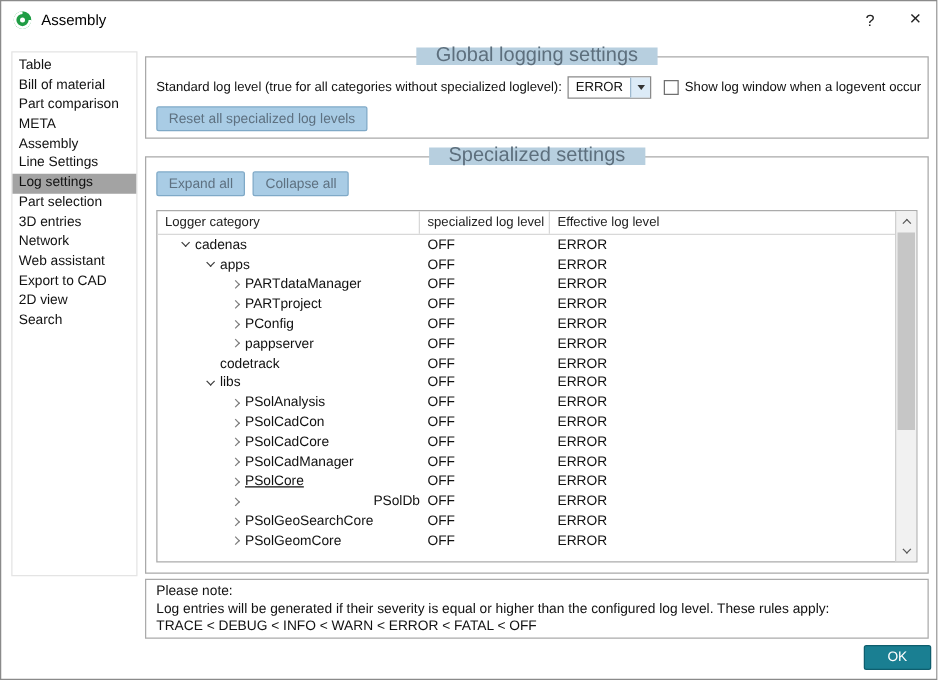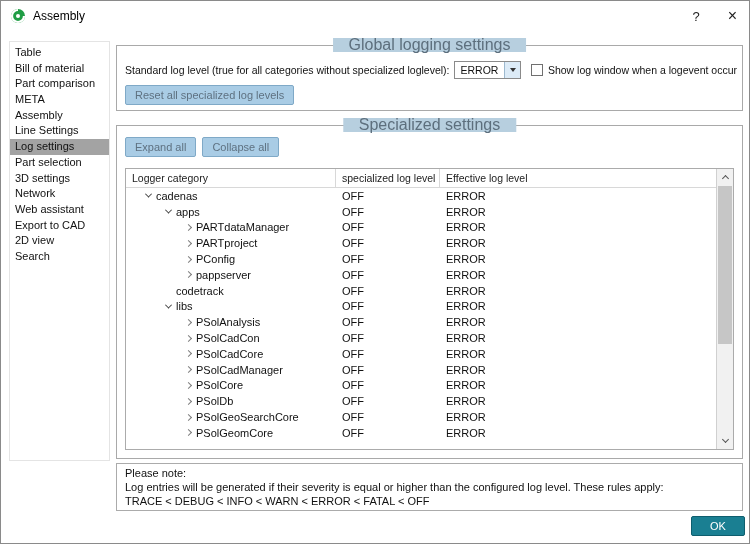--- a/index.html
+++ b/index.html
@@ -117,21 +117,21 @@
 
   <div class="sidebar">
       <div class="sb-item">Table</div>
       <div class="sb-item">Bill of material</div>
       <div class="sb-item">Part comparison</div>
       <div class="sb-item">META</div>
       <div class="sb-item">Assembly</div>
       <div class="sb-item">Line Settings</div>
       <div class="sb-item selected">Log settings</div>
       <div class="sb-item">Part selection</div>
-      <div class="sb-item">3D settings</div>
+      <div class="sb-item">3D entries</div>
       <div class="sb-item">Network</div>
       <div class="sb-item">Web assistant</div>
       <div class="sb-item">Export to CAD</div>
       <div class="sb-item">2D view</div>
       <div class="sb-item">Search</div>
     </div>
 
   <div class="group group-global">
     <span class="group-label">Global logging settings</span>
     <div class="g-row">
@@ -275,31 +275,31 @@
             <div class="tc tc1" style="padding-left: 54px;">
               <span class="expslot">
                 <i class="tchev closed"></i>
               </span>
               <span>PSolCadManager</span>
             </div>
             <div class="tc tc2">OFF</div>
             <div class="tc tc3">ERROR</div>
           </div>
           <div class="trow">
-            <div class="tc tc1" style="padding-left: 54px;">
+            <div class="tc tc1" style="padding-left: 54px; text-decoration: underline;">
               <span class="expslot">
                 <i class="tchev closed"></i>
               </span>
               <span>PSolCore</span>
             </div>
             <div class="tc tc2">OFF</div>
             <div class="tc tc3">ERROR</div>
           </div>
           <div class="trow">
-            <div class="tc tc1" style="padding-left: 54px;">
+            <div class="tc tc1" style="padding-left: 54px; justify-content: space-between;">
               <span class="expslot">
                 <i class="tchev closed"></i>
               </span>
               <span>PSolDb</span>
             </div>
             <div class="tc tc2">OFF</div>
             <div class="tc tc3">ERROR</div>
           </div>
           <div class="trow">
             <div class="tc tc1" style="padding-left: 54px;">

